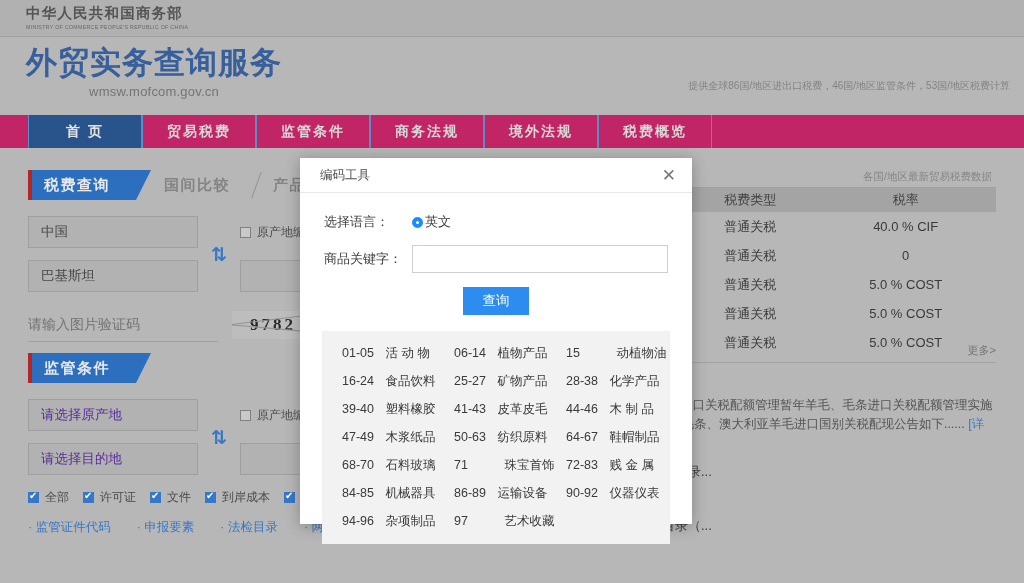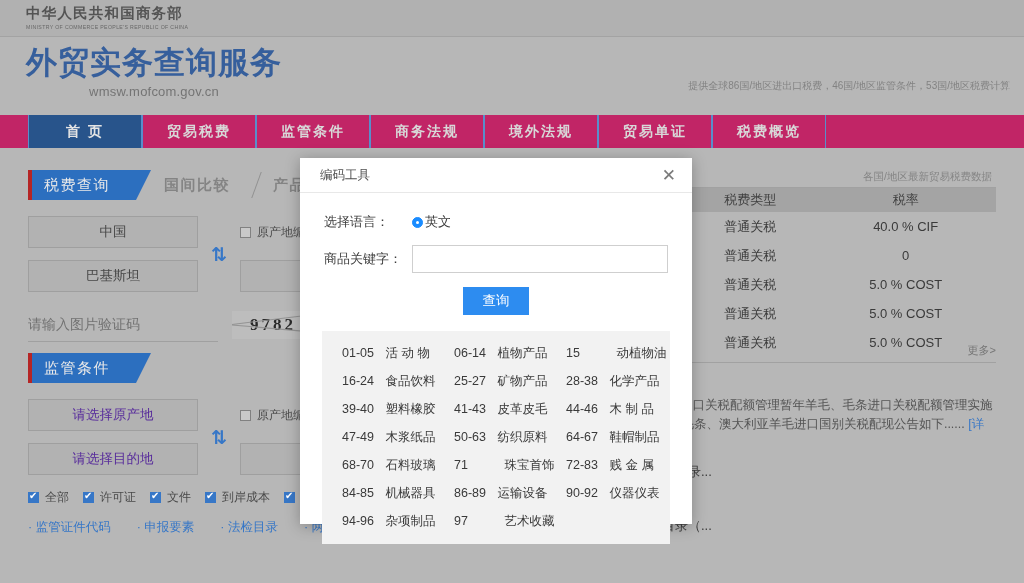--- a/index.html
+++ b/index.html
@@ -67,21 +67,21 @@
   
   .content { position: relative; height: 435px; background: #b3b3b3; }
 
   .card { position: absolute; }
   .card-head {
     position: relative; height: 30px; display: flex; align-items: center;
   }
   .ribbon {
     position: relative; height: 30px; background: #1f66bb;
     display: flex; align-items: center; padding: 0 26px 0 16px;
-    color: #e8e8e8; font-size: 15px; font-weight: normal; letter-spacing: 1.5px;
+    color: #e8e8e8; font-size: 15px; font-weight: bold; letter-spacing: 1.5px;
   }
   .ribbon::before {
     content:""; position:absolute; left:0; top:0; width:4px; height:100%;
     background:#b11818;
   }
   .ribbon::after {
     content:""; position:absolute; right:-15px; top:0;
     border-top: 30px solid #1f66bb; border-right: 15px solid transparent;
   }
   .tab-sep {
@@ -92,21 +92,20 @@
   .tab-slash {
     width: 1px; height: 26px; background: #8b8b8b;
     transform: skewX(-20deg); margin: 0 4px;
   }
 
   .field {
     background: #aeaeae; border: 1px solid #9a9a9a;
     height: 32px; display: flex; align-items: center;
     padding: 0 12px; font-size: 13.5px; color: #3b3b3b;
     cursor: pointer;
-    justify-content: center;
   }
   .field.placeholder { color: #4c1d95; }
   .swap-icon { color:#2b6fc4; font-size:19px; font-weight:bold; }
 
   .chk-row { display:flex; align-items:center; gap:6px; font-size:12px; color:#3e3e3e; }
   .chk-box {
     width:11px; height:11px; border:1px solid #7a7a7a; background:#c6c6c6;
     display:inline-block;
   }
   .chk-box.checked {
@@ -237,23 +236,20 @@
           <span>贸易税费</span>
         </div>
         <div class="nav-item">
           <span>监管条件</span>
         </div>
         <div class="nav-item">
           <span>商务法规</span>
         </div>
         <div class="nav-item">
           <span>境外法规</span>
-        </div>
-        <div class="nav-item">
-          <span>贸易单证</span>
         </div>
         <div class="nav-item">
           <span>税费概览</span>
         </div>
       </div>
     <div class="nav-tail"></div>
   </div>
 
   <div class="content">
 

